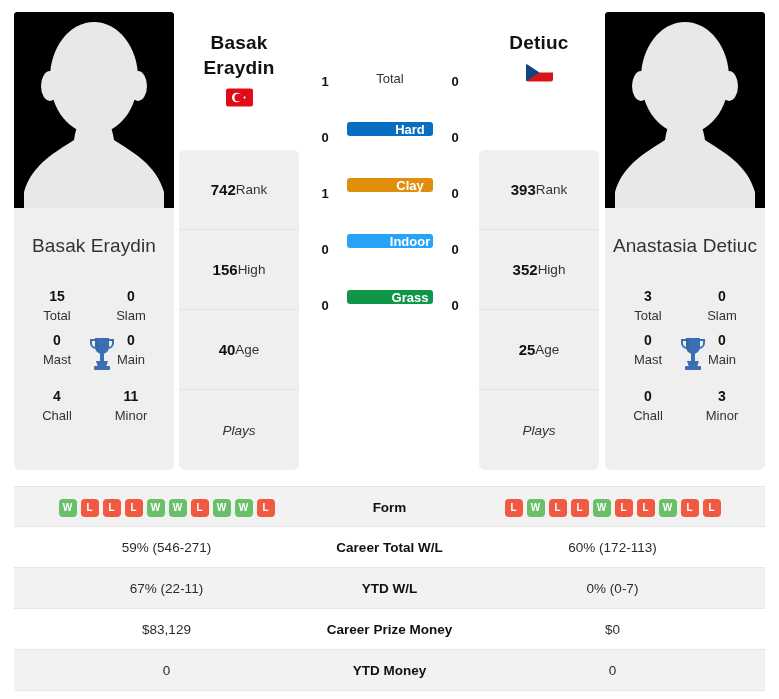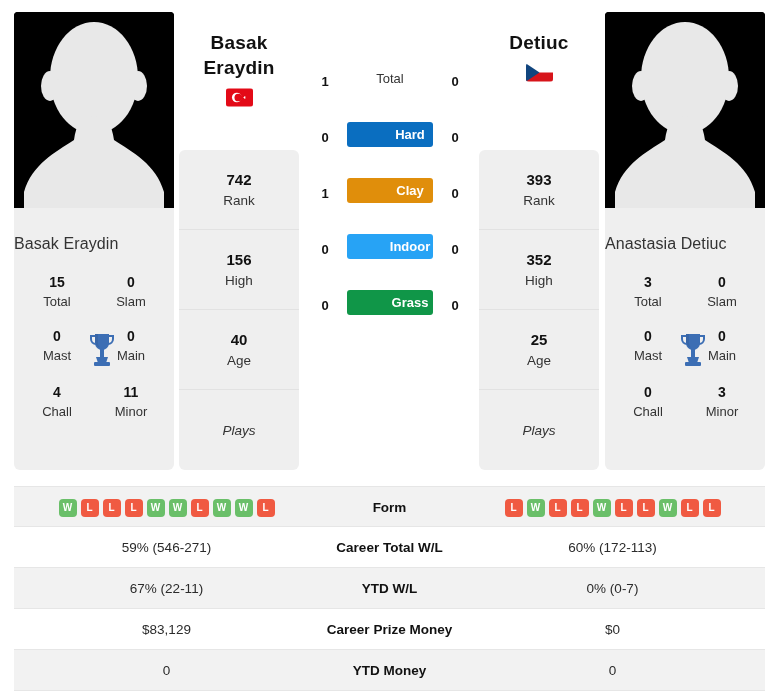--- a/index.html
+++ b/index.html
@@ -25,72 +25,72 @@
   .silhouette { position: absolute; left: 0; top: 0; width: 100%; height: 100%; }
 
   
   .info-card {
     position: absolute; top: 222px; width: 160px; height: 248px;
     background: #efefef; border-radius: 0 0 6px 6px;
   }
   .info-card.left  { left: 14px; }
   .info-card.right { left: 605px; }
   .info-name {
-    text-align: left; font-size: 16px; color: #333; padding-top: 13px;
+    text-align: center; font-size: 19px; color: #333; padding-top: 13px;
     letter-spacing: .1px;
   }
   .titles-grid {
     position: relative; margin-top: 14px; height: 190px;
   }
   .tstat {
     position: absolute; width: 70px; text-align: center;
   }
   .tstat .v { font-size: 14px; font-weight: bold; color: #111; line-height: 19px; }
   .tstat .l { font-size: 13px; color: #333; line-height: 19px; }
   .tstat.c1 { left: 8px; }
   .tstat.c2 { left: 82px; }
-  .tstat.r1 { top: 6px; }
+  .tstat.r1 { top: 16px; }
   .tstat.r2 { top: 60px; }
   .tstat.r3 { top: 116px; }
   .trophy { position: absolute; left: 72px; top: 64px; width: 32px; height: 38px; }
 
   
   .name-block { position: absolute; top: 30px; width: 200px; text-align: center; }
   .name-block.left  { left: 139px; }
   .name-block.right { left: 439px; }
   .pname { font-size: 19px; font-weight: bold; color: #111; line-height: 25px; letter-spacing: .2px; }
   .flag { margin: 8px auto 0; width: 27px; height: 19px; border-radius: 3px; overflow: hidden; display: block; }
 
   
   .rank-card {
     position: absolute; top: 150px; width: 120px; height: 320px;
     background: #efefef; border-radius: 6px; overflow: hidden;
   }
   .rank-card.left  { left: 179px; }
   .rank-card.right { left: 479px; }
   .rank-cell {
-    height: 80px; display: flex; flex-direction: column;
+    height: 80px; display: flex; flex-direction: row;
     align-items: center; justify-content: center;
     border-bottom: 1px solid #e2e2e2;
   }
   .rank-cell:last-child { border-bottom: none; font-style: italic; }
   .rank-cell .v { font-size: 15px; font-weight: bold; color: #111; line-height: 21px; }
   .rank-cell .l { font-size: 13.5px; color: #333; line-height: 21px; }
 
   
   .surface-rows { position: absolute; left: 300px; top: 60px; width: 180px; }
   .srow { position: relative; height: 56px; }
   .srow .num {
     position: absolute; top: 14px; width: 28px; text-align: center;
     font-size: 13px; font-weight: bold; color: #111;
   }
   .srow .num.l { left: 11px; }
   .srow .num.r { left: 141px; }
   .srow .pill {
-    position: absolute; left: 47px; top: 6px; width: 86px; height: 25px;
+    position: absolute; left: 47px; top: 6px; width: 86px; height: 14px;
     border-radius: 3px; color: #ffffff; font-size: 13px; font-weight: bold;
     display: flex; align-items: center; justify-content: center; padding-left: 40px;
   }
   .srow .plain {
     position: absolute; left: 47px; top: 6px; width: 86px; height: 25px;
     display: flex; align-items: center; justify-content: center;
     font-size: 13px; color: #333;
   }
 
   

